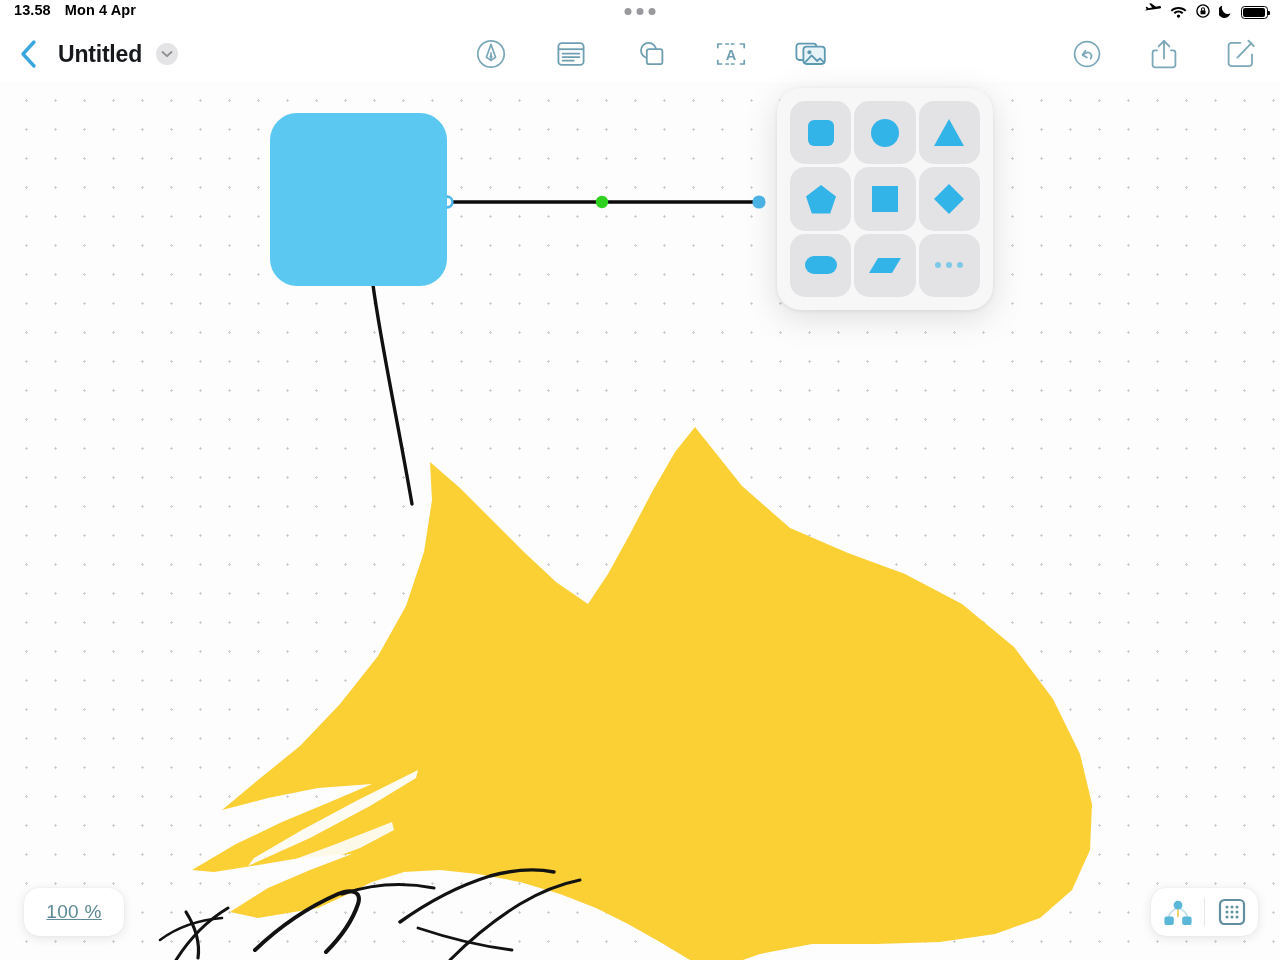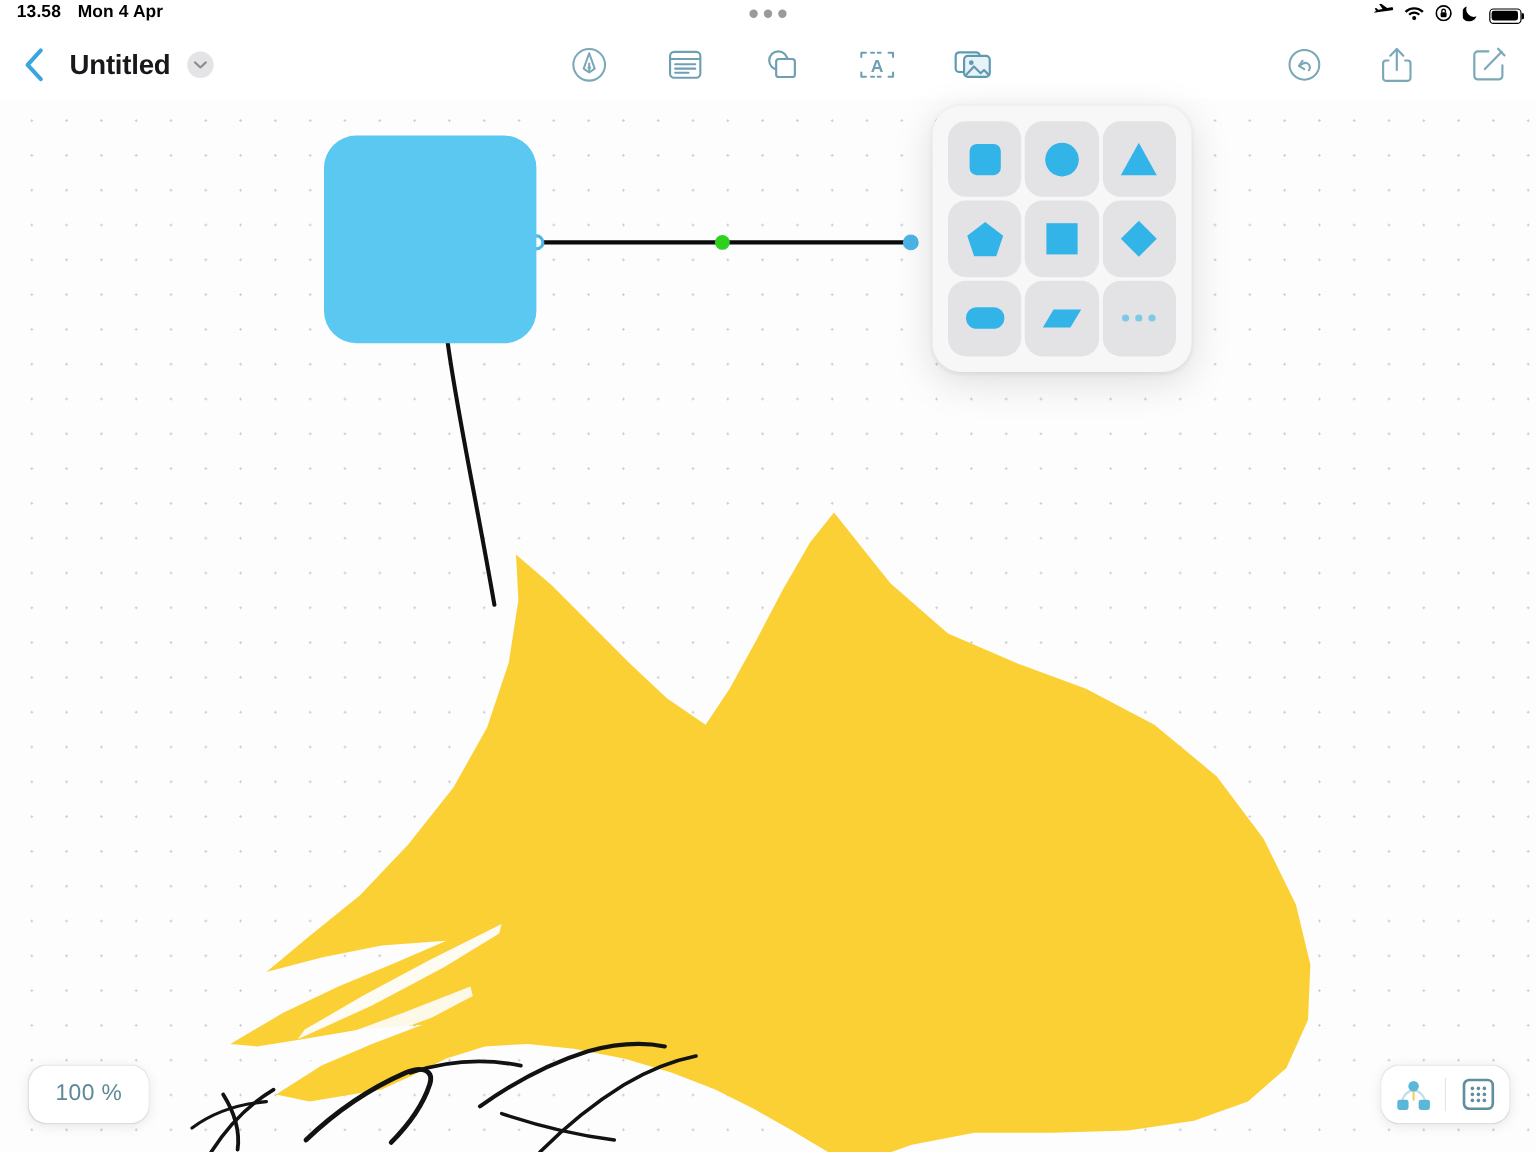--- a/index.html
+++ b/index.html
@@ -214,20 +214,21 @@
     width: 100px; height: 48px;
     border-radius: 15px;
     background: #ffffff;
     box-shadow: 0 2px 11px rgba(0,0,0,0.10), 0 0 1px rgba(0,0,0,0.12);
     display: flex; align-items: center; justify-content: center;
     font-size: 19px;
     color: #5d8a96;
     letter-spacing: 0.3px;
     cursor: pointer;
     z-index: 30;
+    text-decoration: underline;
   }
 
   .view-switch {
     position: absolute;
     right: 22px; bottom: 24px;
     height: 48px;
     border-radius: 15px;
     background: #ffffff;
     box-shadow: 0 2px 11px rgba(0,0,0,0.10), 0 0 1px rgba(0,0,0,0.12);
     display: flex;

